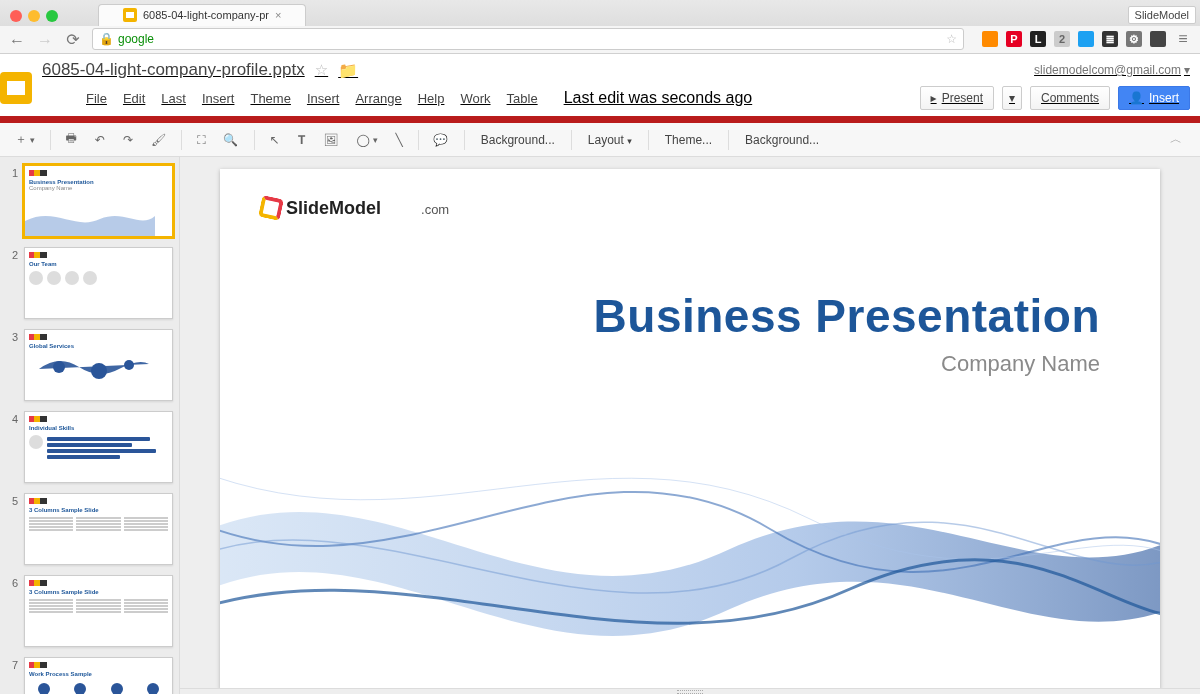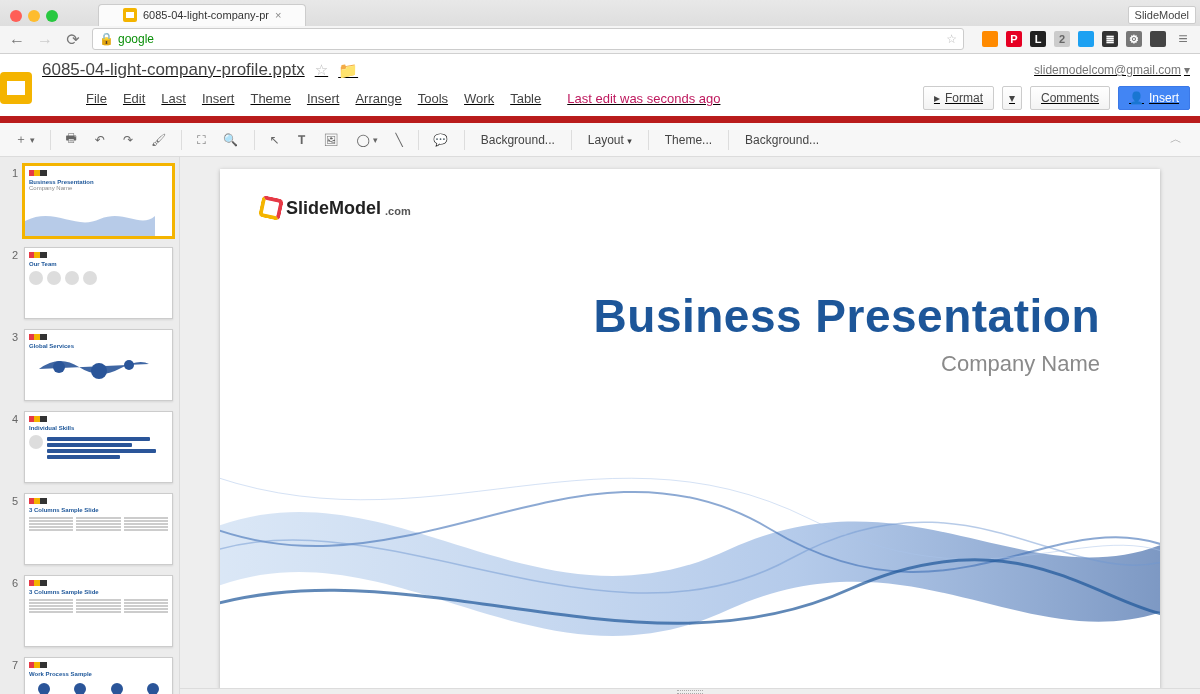--- a/index.html
+++ b/index.html
@@ -34,21 +34,21 @@
   .gs-title-line { display:flex; align-items:center; gap:10px;}
   .gs-title { font-size:17px; color:#444; }
   .gs-star { color:#bbb; font-size:15px; }
   .gs-folder { color:#bbb; font-size:16px; }
   .gs-right { margin-left:auto; display:flex; align-items:center; gap:10px; font-size:12px; color:#555;}
   .gs-email { color:#777; font-size:12px; display:flex; align-items:center; gap:3px;}
   .gs-btn { border:1px solid #ccc; background:linear-gradient(#fff,#f3f3f3); padding:4px 10px; font-size:12px; color:#444; cursor:pointer; display:flex;align-items:center;gap:5px; border-radius:2px;}
   .gs-share { background:#4285f4; color:#fff; border:1px solid #3b78e7; }
   .gs-menus { display:flex; gap:16px; font-size:13px; color:#444; padding:6px 0 6px 44px; align-items:center;}
   .gs-menus span{cursor:pointer;}
-  .gs-lastedit { color:#be185d; font-size:13px; margin-left:10px;}
+  .gs-lastedit { color:#000000; font-size:16px; margin-left:10px;}
 
   
   .toolbar { height:34px; background:#f7f7f7; border-bottom:1px solid #dcdcdc; display:flex; align-items:center; padding:0 8px; gap:4px; font-size:12px; color:#444;}
   .tb-btn { padding:4px 6px; cursor:pointer; color:#666; border:1px solid transparent; border-radius:2px; display:flex;align-items:center;gap:3px;}
   .tb-sep { width:1px; height:20px; background:#ddd; margin:0 4px;}
   .tb-text { padding:4px 8px; cursor:pointer; }
   .tb-chev { margin-left:auto; color:#999; cursor:pointer; padding:4px 10px;}
 
   
   .main { flex:1; display:flex; overflow:hidden; background:#eee;}
@@ -68,21 +68,21 @@
   .th-col{flex:1;}
   .th-col div{height:2px;background:#ccc;margin:1px 0;}
   .th-icons{display:flex;gap:6px;margin-top:6px;justify-content:space-around;}
   .th-icon{width:12px;height:12px;border-radius:50%;background:#2a5599;}
 
   .canvas-area { flex:1; display:flex; flex-direction:column; background:#eee;}
   .canvas-scroll { flex:1; display:flex; align-items:flex-start; justify-content:center; padding:12px 20px; overflow:auto; }
   .slide { width:940px; height:520px; background:#fff; box-shadow:0 1px 4px rgba(0,0,0,.25); position:relative; overflow:hidden;}
   .slide-logo { position:absolute; top:28px; left:40px; display:flex; align-items:center; gap:4px; font-size:18px; font-weight:bold; color:#222;}
   .slide-logo .sq{display:inline-block;width:22px;height:22px;border:4px solid #e63946;border-radius:5px;transform:rotate(12deg);border-left-color:#f4b400;border-bottom-color:#f4b400;}
-  .slide-logo .dotcom{font-size:11px;color:#555;font-weight:bold;align-self:flex-end;padding-bottom:2px;}
+  .slide-logo .dotcom{font-size:13px;color:#555;font-weight:normal;align-self:flex-end;padding-bottom:2px;margin-left:36px;}
   .slide-title { position:absolute; top:120px; right:60px; text-align:right; }
   .slide-title h1{ font-size:46px; color:#1d5699; font-weight:bold; letter-spacing:.5px;}
   .slide-title h2{ font-size:22px; color:#8a8a8a; font-weight:normal; margin-top:8px;}
   .slide-wave{position:absolute;left:-50px;right:-50px;bottom:-20px;top:200px;pointer-events:none;}
 
   .notes { height:34px; background:#fff; border-top:1px solid #dcdcdc; padding:8px 18px; font-size:13px; color:#888;}
   .splitter{height:6px;background:#eee;border-top:1px solid #dcdcdc;cursor:row-resize;display:flex;align-items:center;justify-content:center;}
   .splitter::after{content:"";width:26px;height:2px;border-top:1px dotted #aaa;border-bottom:1px dotted #aaa;}
 </style>
 </head>
@@ -141,28 +141,28 @@
         </div>
       </div>
       <div class="gs-menus">
         <span>File</span>
         <span>Edit</span>
         <span>Last</span>
         <span>Insert</span>
         <span>Theme</span>
         <span>Insert</span>
         <span>Arrange</span>
-        <span>Tools</span>
+        <span>Help</span>
         <span>Work</span>
         <span>Table</span>
         <span class="gs-lastedit">Last edit was seconds ago</span>
         <div style="margin-left:auto;display:flex;gap:8px;align-items:center">
           <div class="gs-btn">
               <span>▸</span>
-              <span>Format</span>
+              <span>Present</span>
             </div>
           <div class="gs-btn" style="padding:4px 6px">▾</div>
           <div class="gs-btn">Comments</div>
           <div class="gs-btn gs-share">
               <span>👤</span>
               <span>Insert</span>
             </div>
         </div>
       </div>
     </div>

